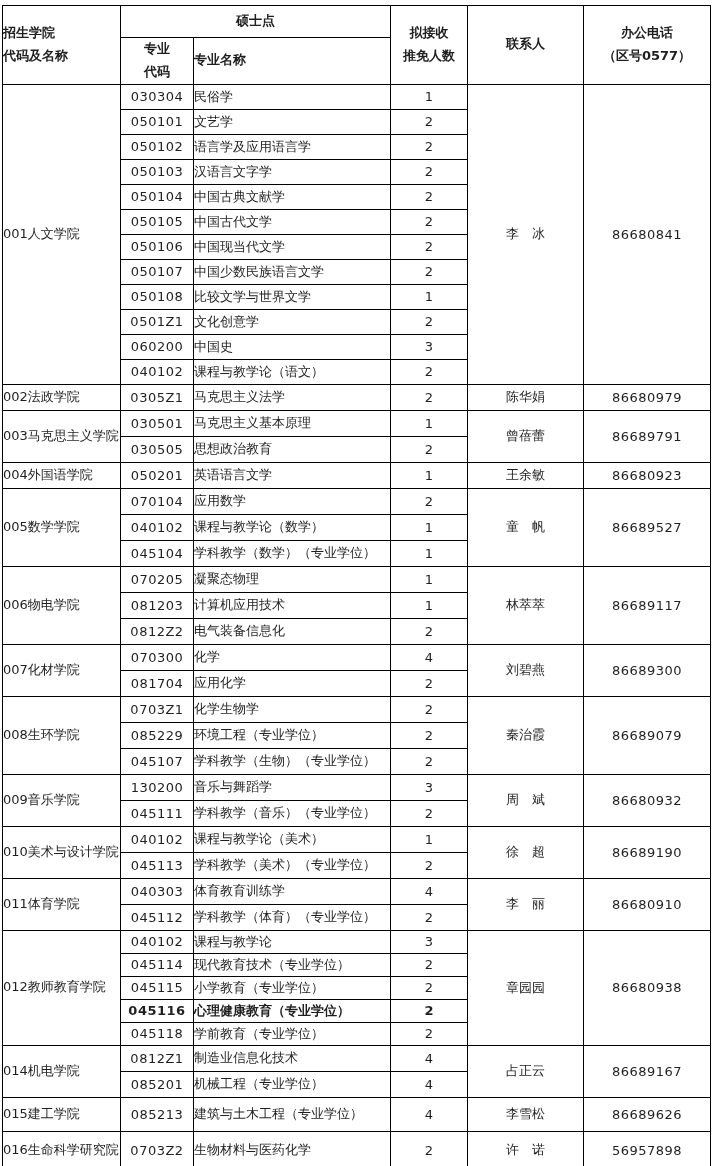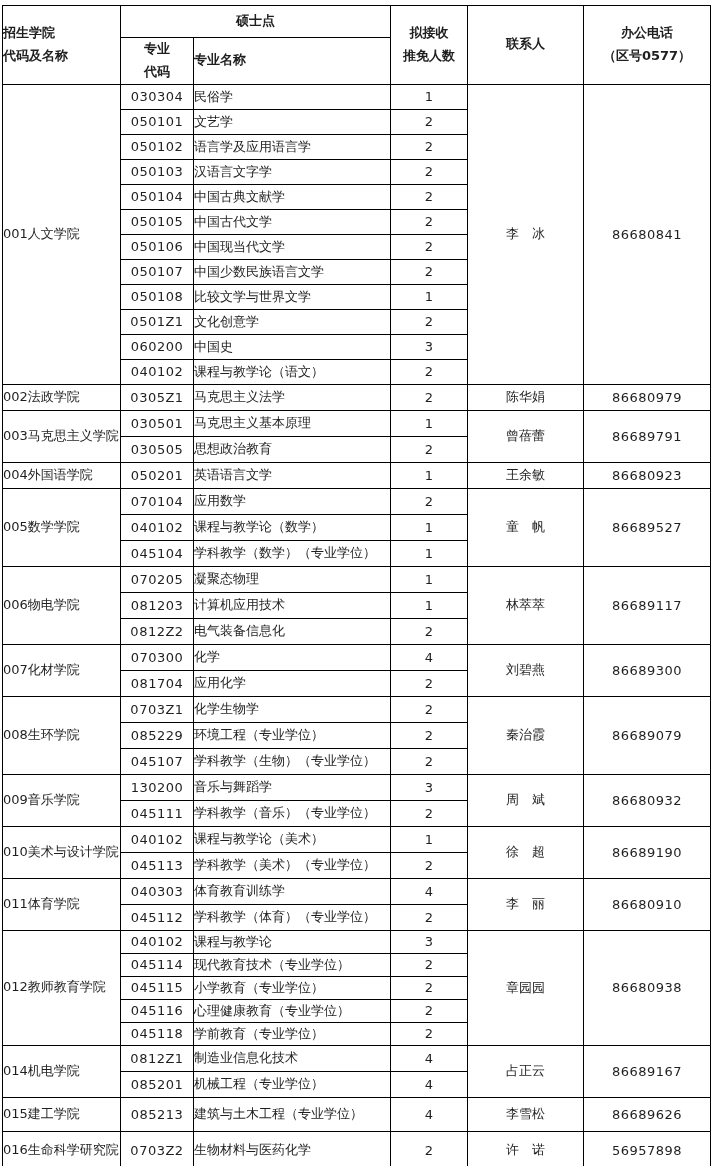--- a/index.html
+++ b/index.html
@@ -293,21 +293,21 @@
         <tr style="height: 23px;">
           <td class="c-code">045114</td>
           <td class="c-name">现代教育技术（专业学位）</td>
           <td class="c-count nt">2</td>
         </tr>
         <tr style="height: 23px;">
           <td class="c-code">045115</td>
           <td class="c-name">小学教育（专业学位）</td>
           <td class="c-count">2</td>
         </tr>
-        <tr style="height: 23px;">
+        <tr style="height: 23px; font-weight: bold;">
           <td class="c-code">045116</td>
           <td class="c-name">心理健康教育（专业学位）</td>
           <td class="c-count">2</td>
         </tr>
         <tr style="height: 23px; margin-left: 16px;">
           <td class="c-code">045118</td>
           <td class="c-name">学前教育（专业学位）</td>
           <td class="c-count">2</td>
         </tr>
         <tr style="height: 26px;">

